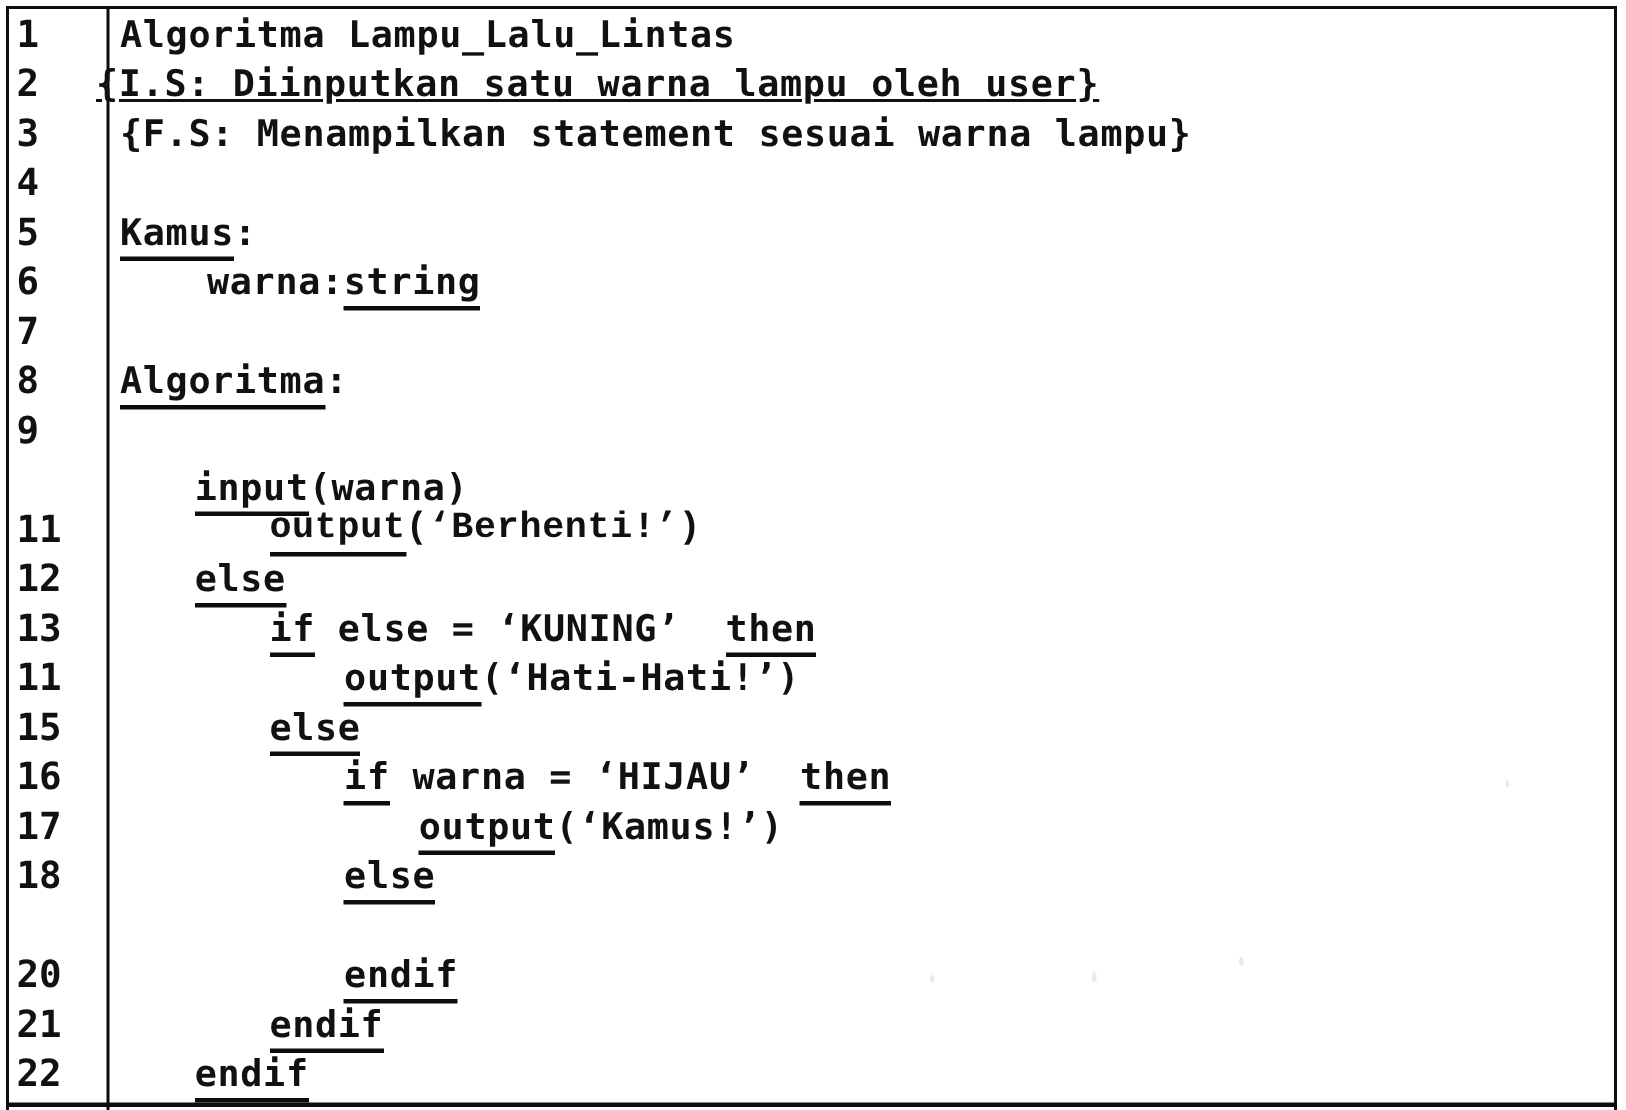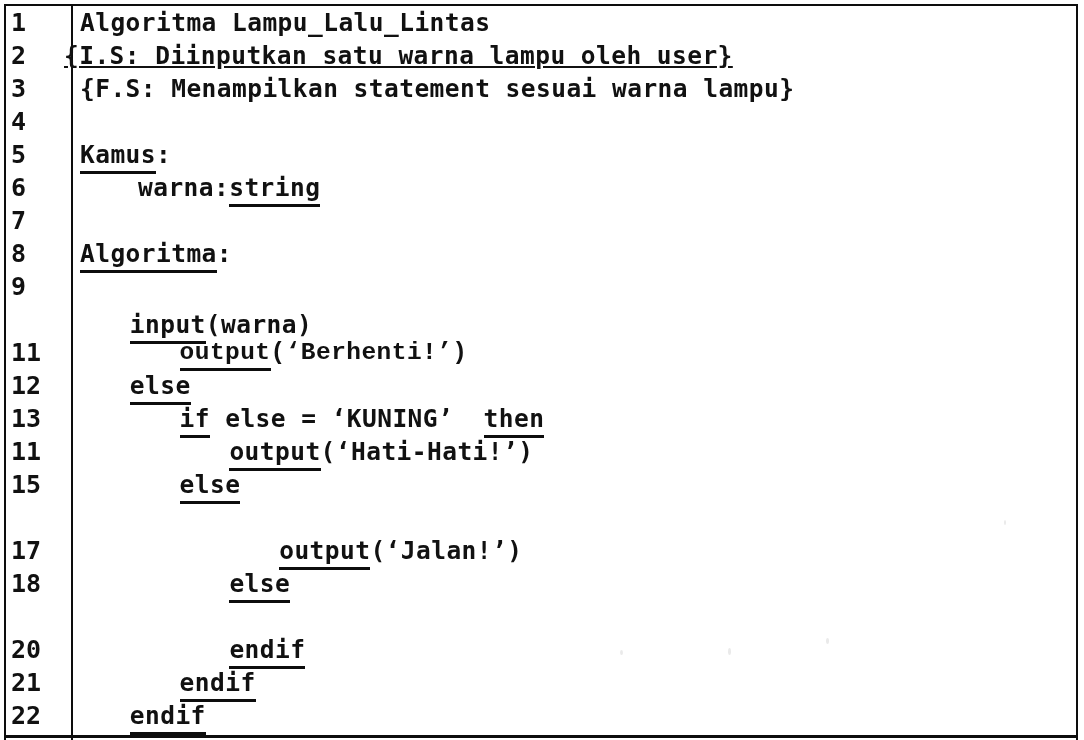--- a/index.html
+++ b/index.html
@@ -174,23 +174,27 @@
         <div class="line-code" style="left: 179.6px;"><span class="kw">if</span><span> else = ‘KUNING’  </span><span class="kw">then</span></div>
       </div>
       <div class="code-line" style="top: 435px;">
         <div class="line-number">11</div>
         <div class="line-code" style="left: 229.4px;"><span class="kw">output</span><span>(‘Hati-Hati!’)</span></div>
       </div>
       <div class="code-line" style="top: 468px;">
         <div class="line-number">15</div>
         <div class="line-code" style="left: 179.6px;"><span class="kw">else</span></div>
       </div>
+      <div class="code-line" style="top: 501px;">
+        <div class="line-number">16</div>
+        <div class="line-code" style="left: 229.4px;"><span class="kw">if</span><span> warna = ‘HIJAU’  </span><span class="kw">then</span></div>
+      </div>
       <div class="code-line" style="top: 534px;">
         <div class="line-number">17</div>
-        <div class="line-code" style="left: 279.2px;"><span class="kw">output</span><span>(‘Jalan!’)</span></div>
+        <div class="line-code" style="left: 279.2px;"><span class="kw">output</span><span>(‘Kamus!’)</span></div>
       </div>
       <div class="code-line" style="top: 567px; padding-left: 20px;">
         <div class="line-number">18</div>
         <div class="line-code" style="left: 229.4px;"><span class="kw">else</span></div>
       </div>
       <div class="code-line" style="top: 633px;">
         <div class="line-number">20</div>
         <div class="line-code" style="left: 229.4px;"><span class="kw">endif</span></div>
       </div>
       <div class="code-line" style="top: 666px;">

